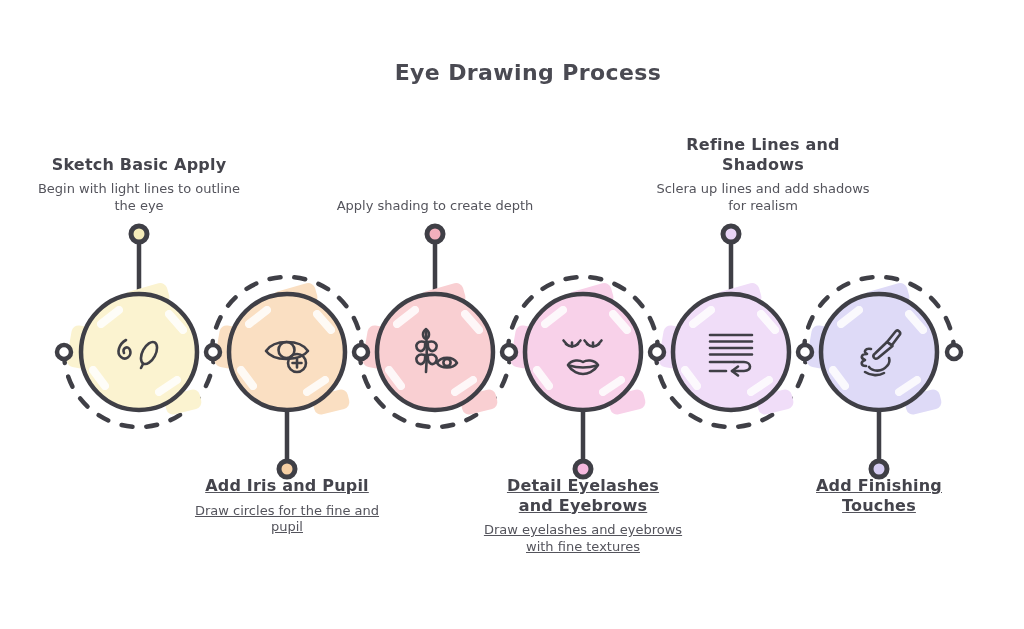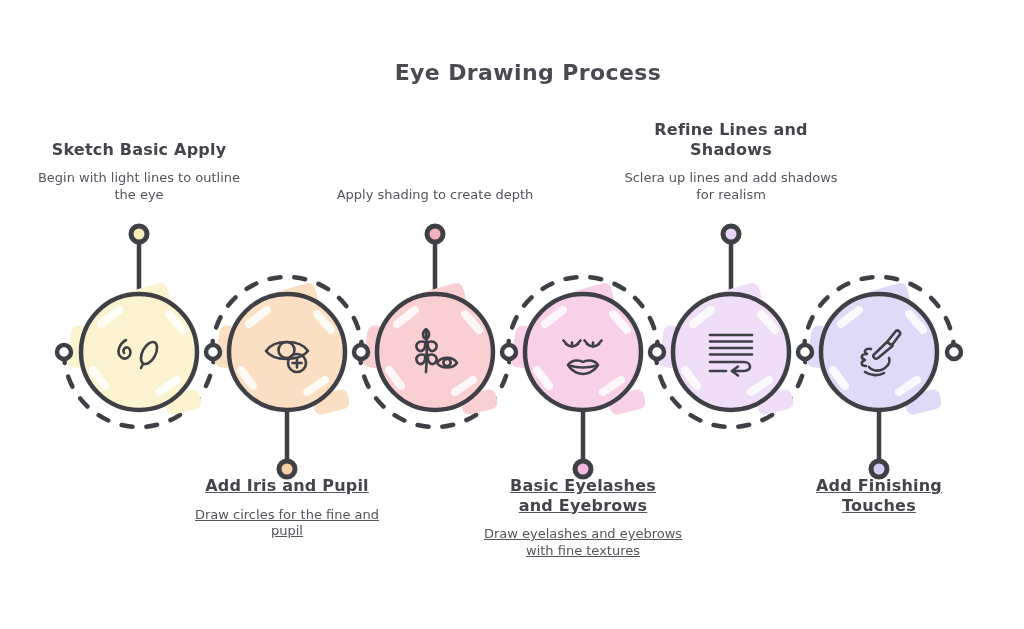--- a/index.html
+++ b/index.html
@@ -22,21 +22,21 @@
   .icon path, .icon circle, .icon ellipse {
     fill:none; stroke:#3f3f46; stroke-width:2.6; stroke-linecap:round; stroke-linejoin:round;
   }
   .label { position:absolute; width:230px; text-align:center; color:#54545c; }
   .label.top { bottom:414px; }
   .label.bottom { top:476px;text-decoration:underline; }
   .label h2 {
     font-size:16px; line-height:1.22; margin:0 auto 7px; color:#44444c;
     max-width:185px; font-weight:700; letter-spacing:.2px;
   }
-  .label p { font-size:13px; line-height:1.3; margin:11px auto; max-width:215px; }
+  .label p { font-size:13px; line-height:1.3; margin:0 auto; max-width:215px; }
 </style>
 </head>
 <body>
 
 <h1 class="title">Eye Drawing Process</h1>
 
 <svg class="diagram" width="1024" height="629" viewBox="0 0 1024 629">
 
   <g>
     <path class="arc" d="M64,352 A75,75 0 0 0 214,352"></path>
@@ -205,22 +205,22 @@
   <p>Begin with light lines to outline the eye</p>
 </div>
 <div class="label bottom" style="left:172px">
   <h2>Add Iris and Pupil</h2>
   <p>Draw circles for the fine and pupil</p>
 </div>
 <div class="label top" style="left:320px">
   <p>Apply shading to create depth</p>
 </div>
 <div class="label bottom" style="left:468px">
-  <h2>Basic Eyelashes and Eyebrows</h2>
+  <h2>Detail Eyelashes and Eyebrows</h2>
   <p>Draw eyelashes and eyebrows with fine textures</p>
 </div>
-<div class="label top" style="left:616px">
+<div class="label top" style="left:648px">
   <h2>Refine Lines and Shadows</h2>
   <p>Sclera up lines and add shadows for realism</p>
 </div>
 <div class="label bottom" style="left:764px">
   <h2>Add Finishing Touches</h2>
 </div>
 
 </body></html>

